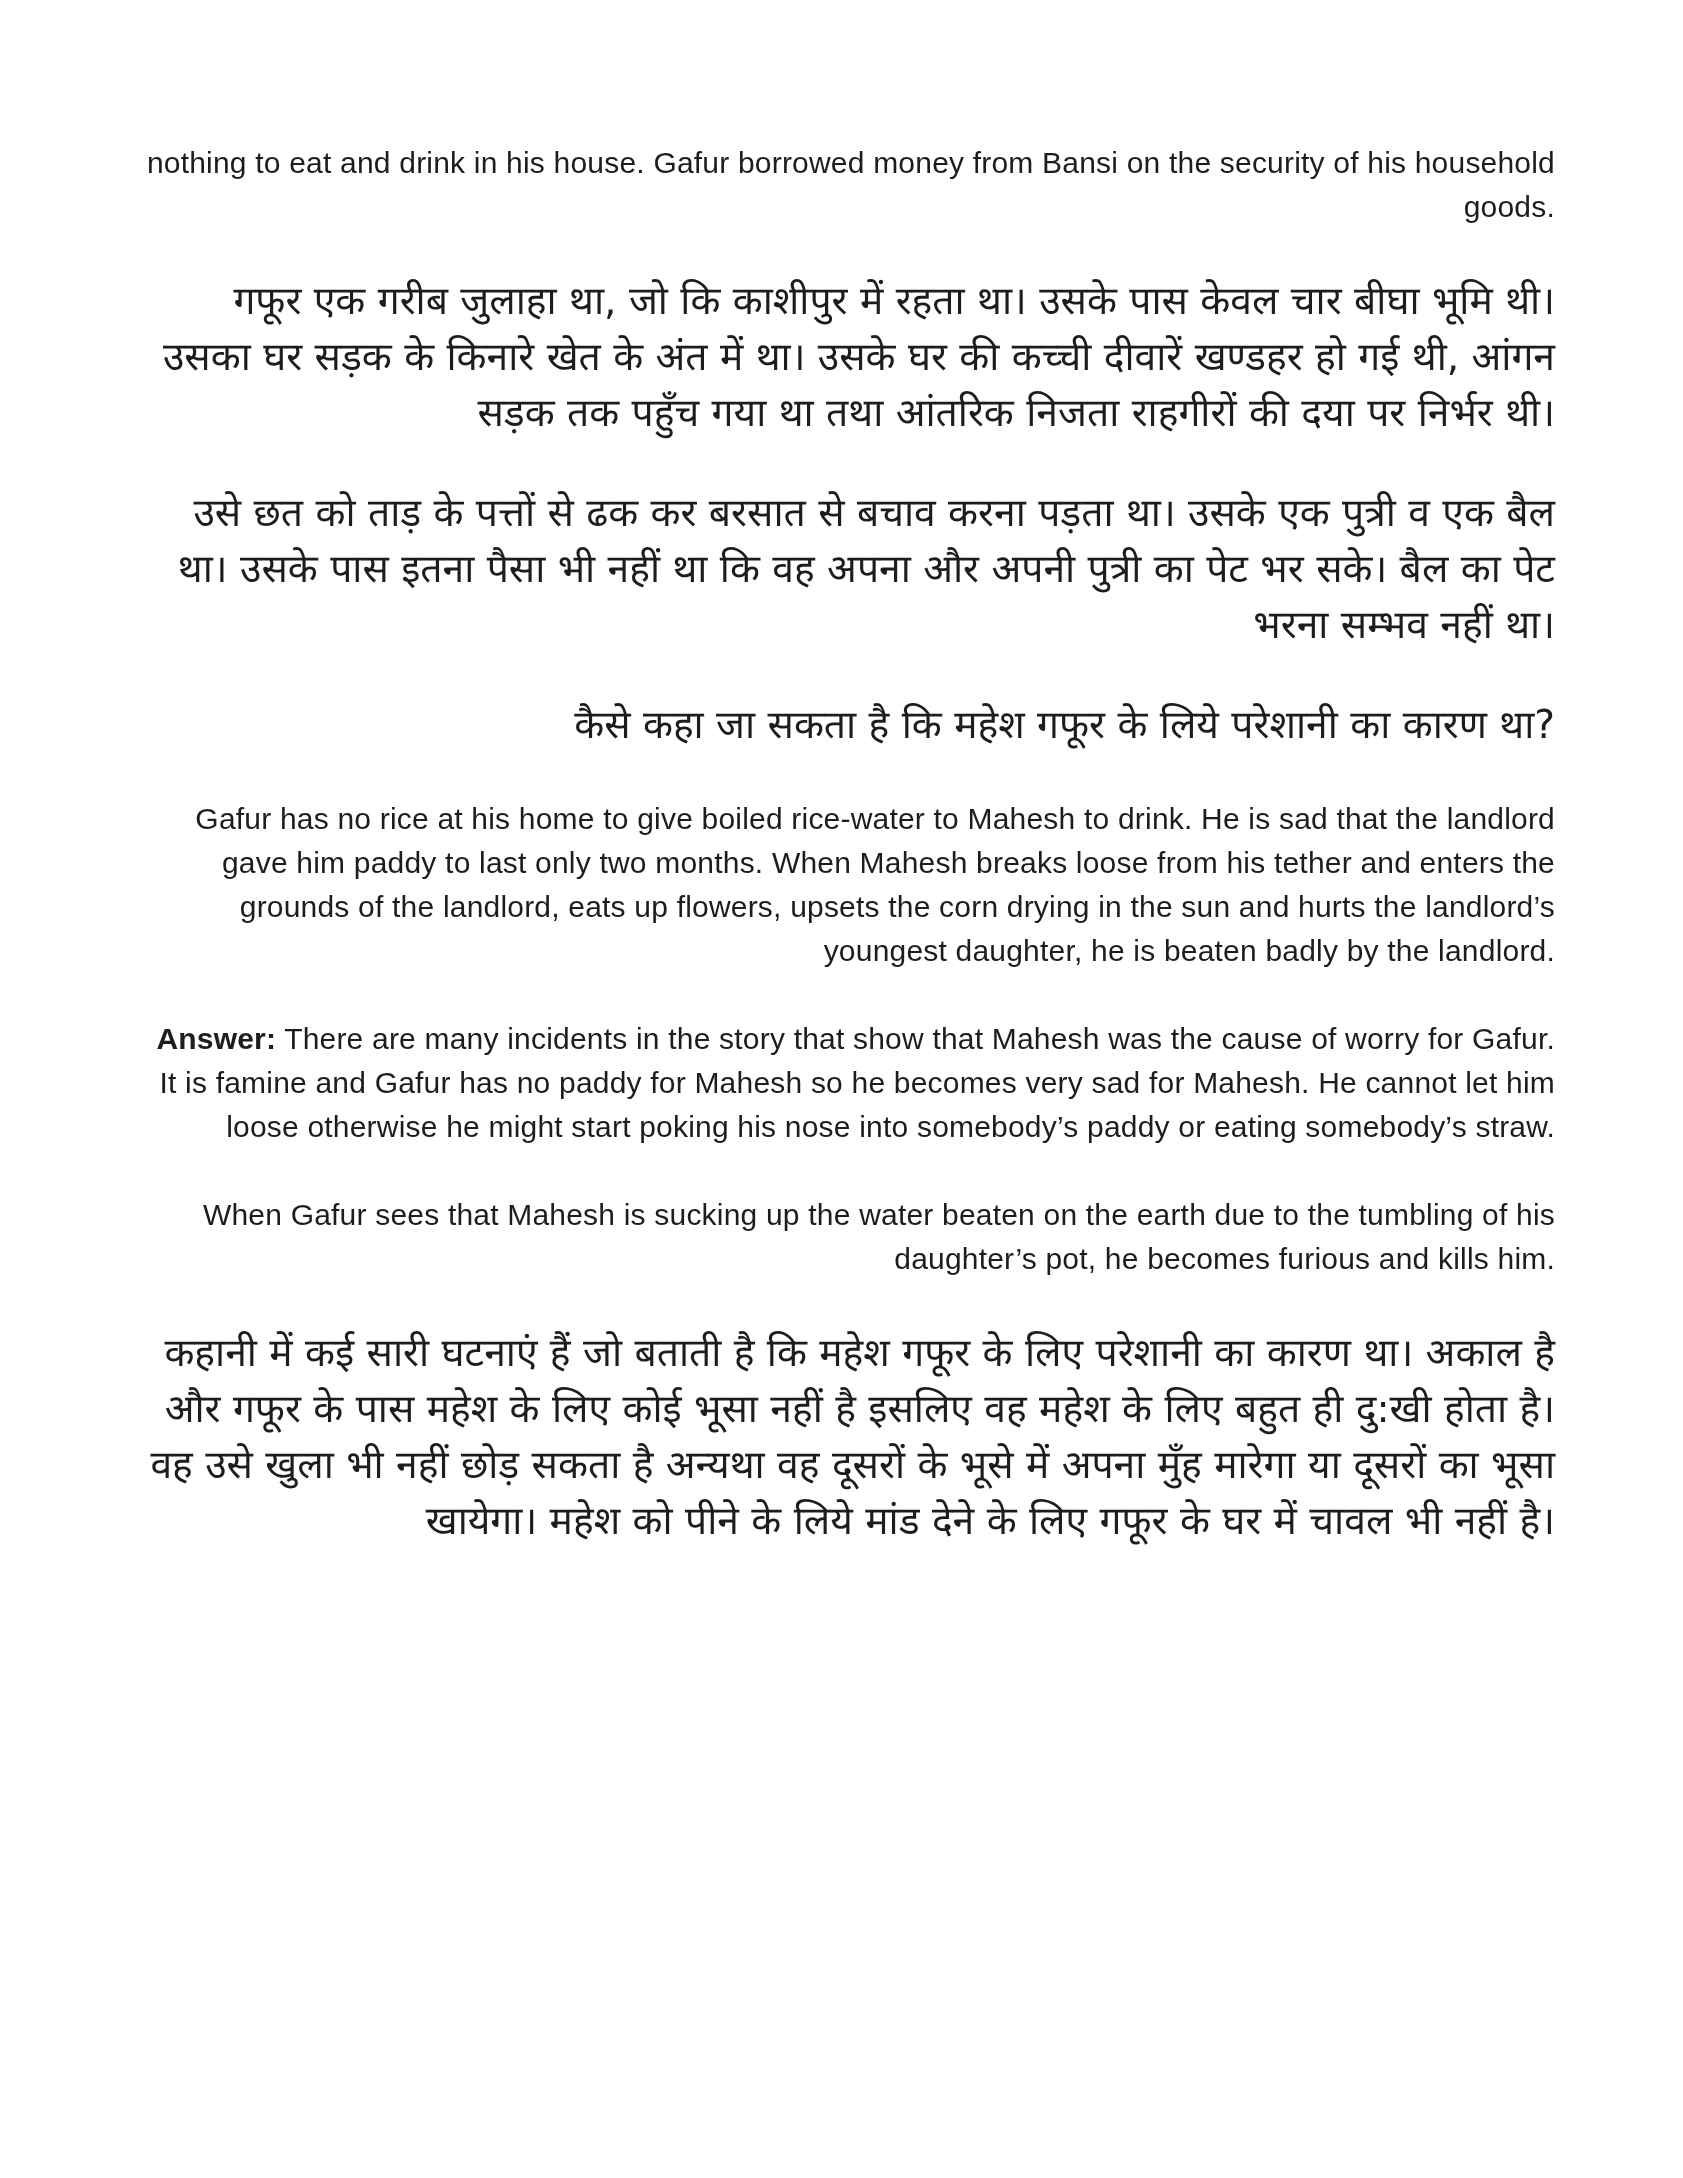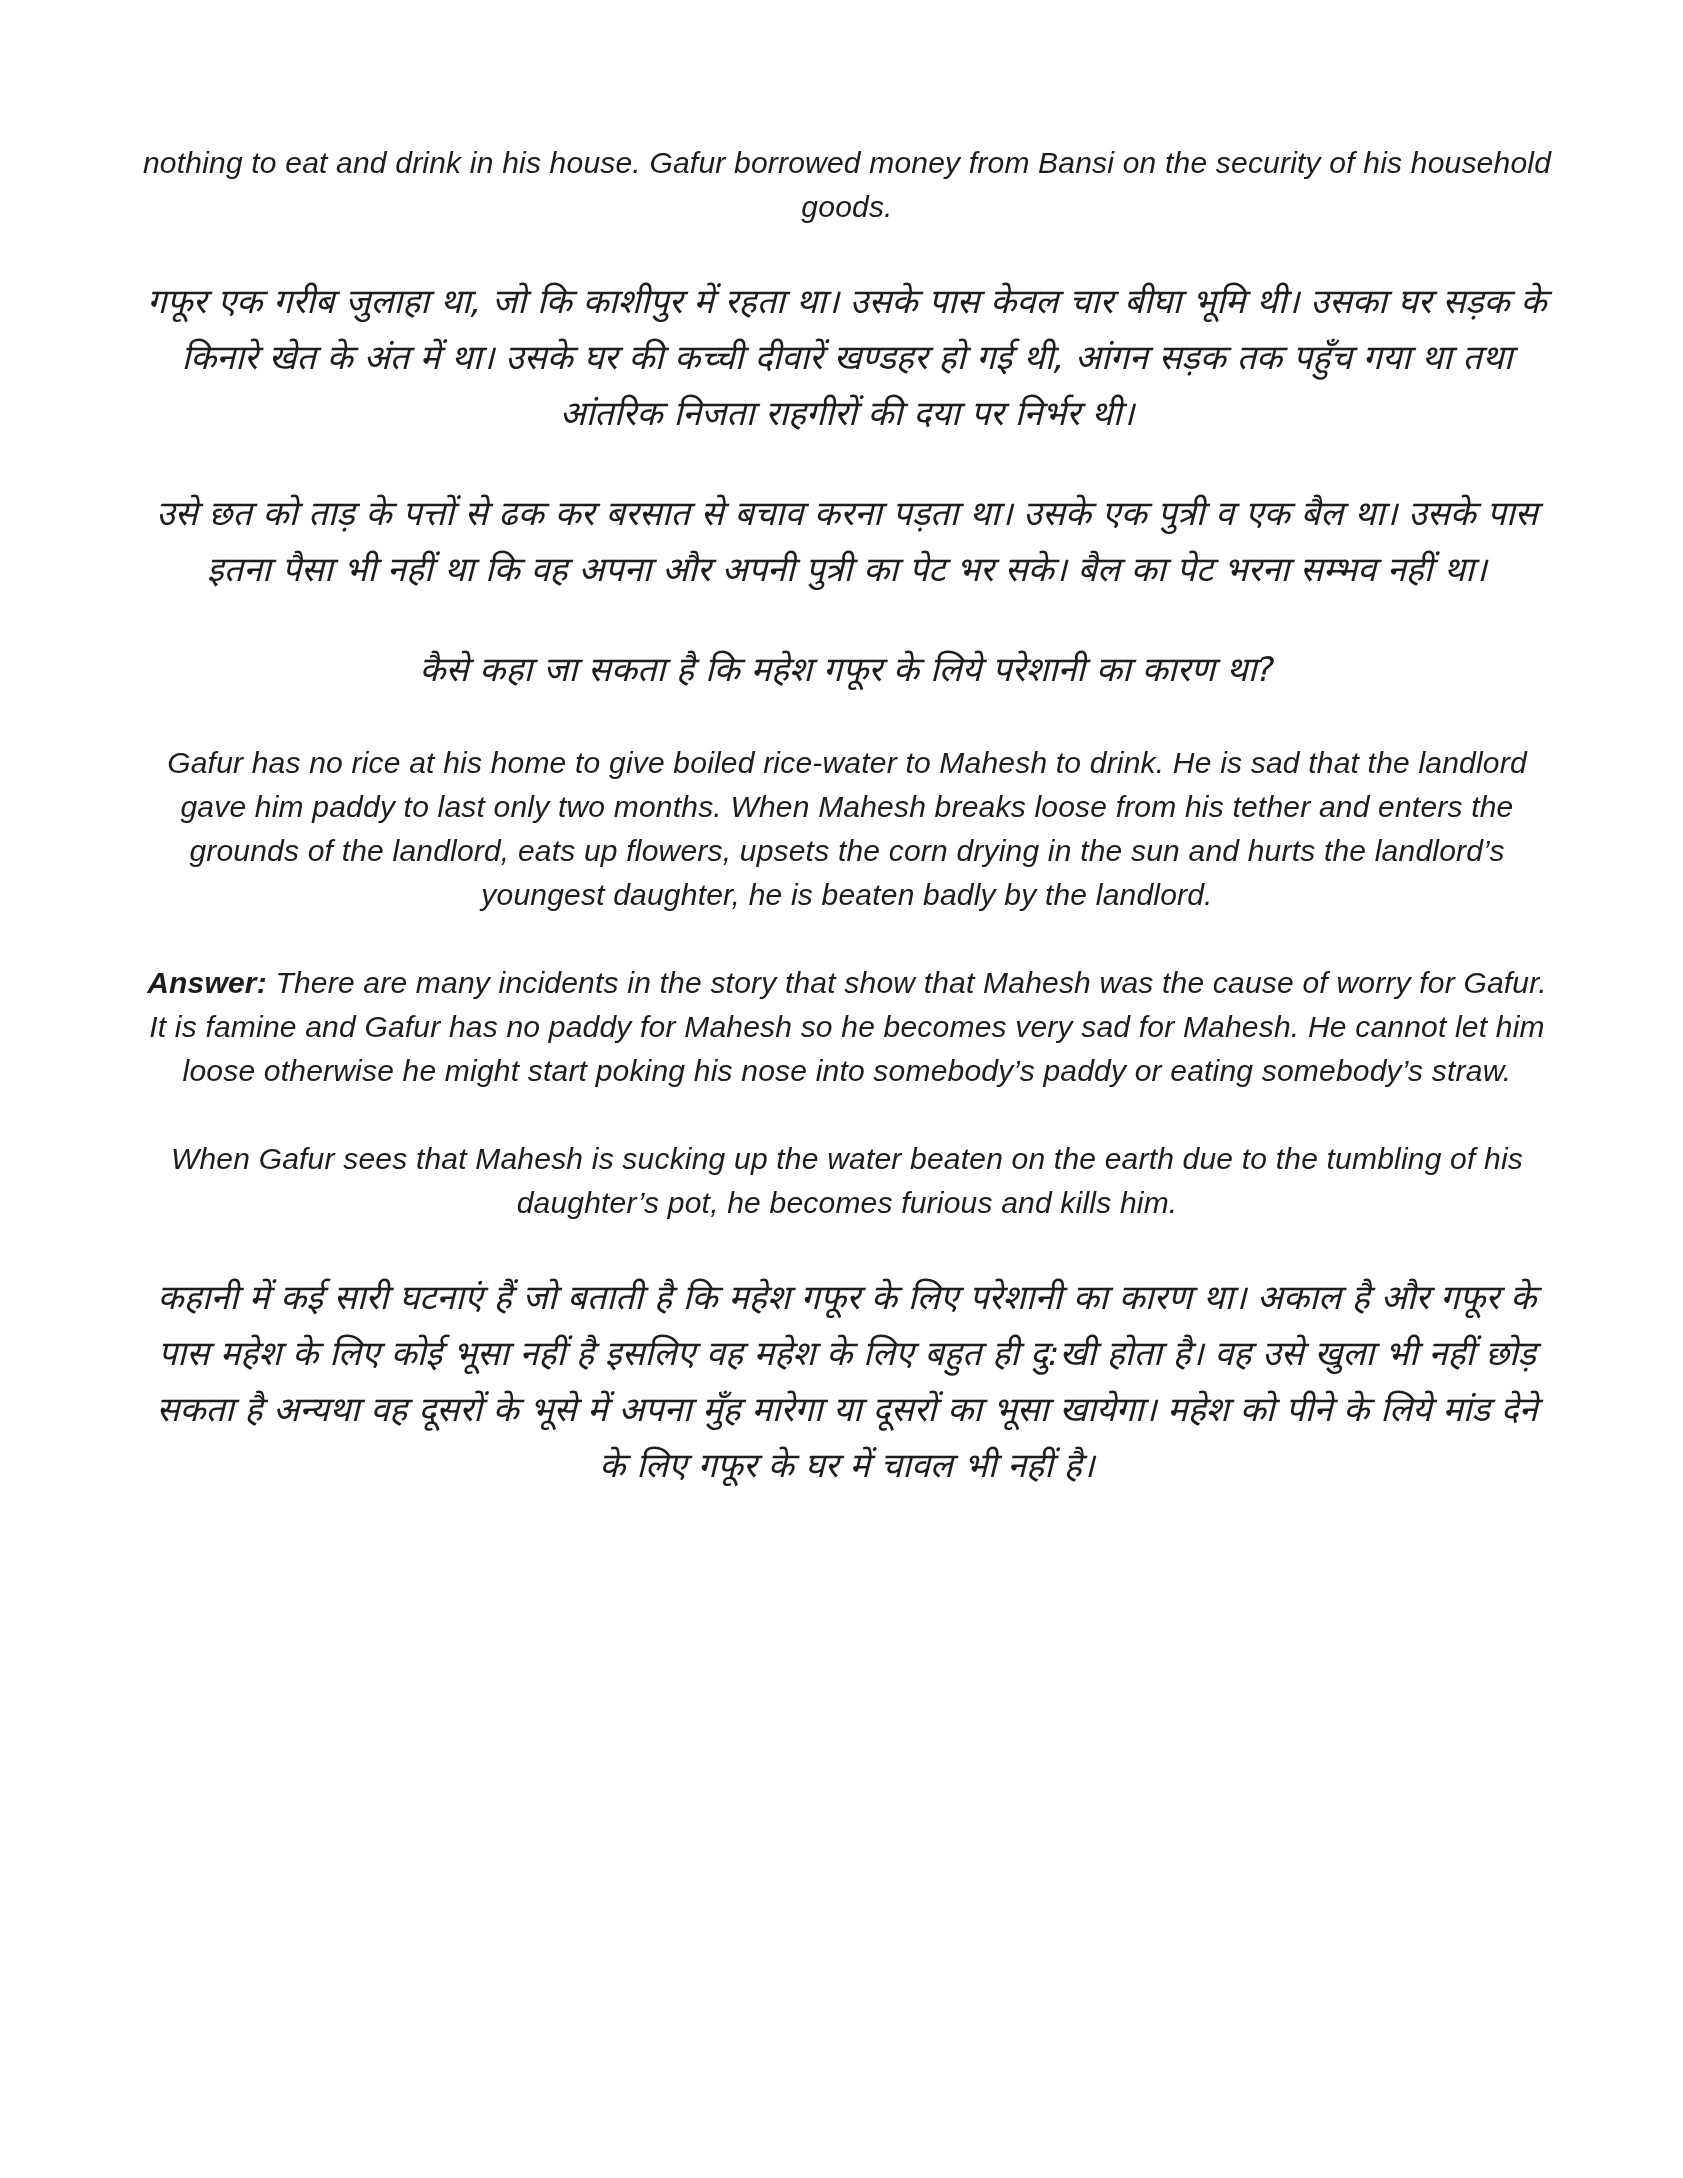--- a/index.html
+++ b/index.html
@@ -17,31 +17,30 @@
     color: #1d1d1f;
   }
   .content {
     position: absolute;
     left: 139px;
     top: 141px;
     width: 1416px;
   }
   p.para {
     margin: 0 0 44px 0;
-    text-align: center;
+    text-align: right;
     white-space: normal;
-    font-style: italic;
   }
   p.en {
     font-size: 30px;
     line-height: 44px;
     letter-spacing: 0.2px;
   }
   p.hi {
-    font-size: 34px;
+    font-size: 39px;
     line-height: 56px;
     font-family: "DejaVu Sans", "Liberation Sans", sans-serif;
     margin-top: 33px;
   }
   p.heading {
     font-weight: bold;
     font-size: 31px;
     line-height: 44px;
   }
   .lead {

